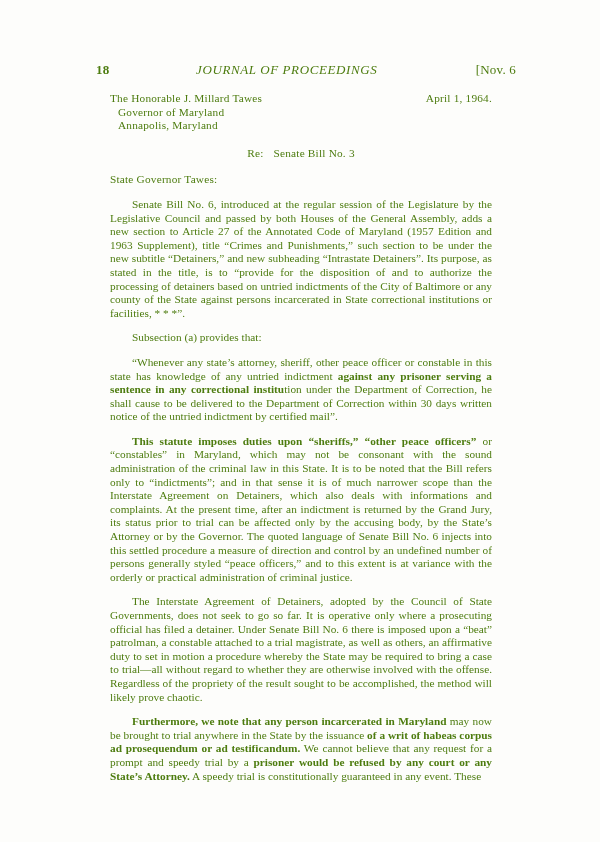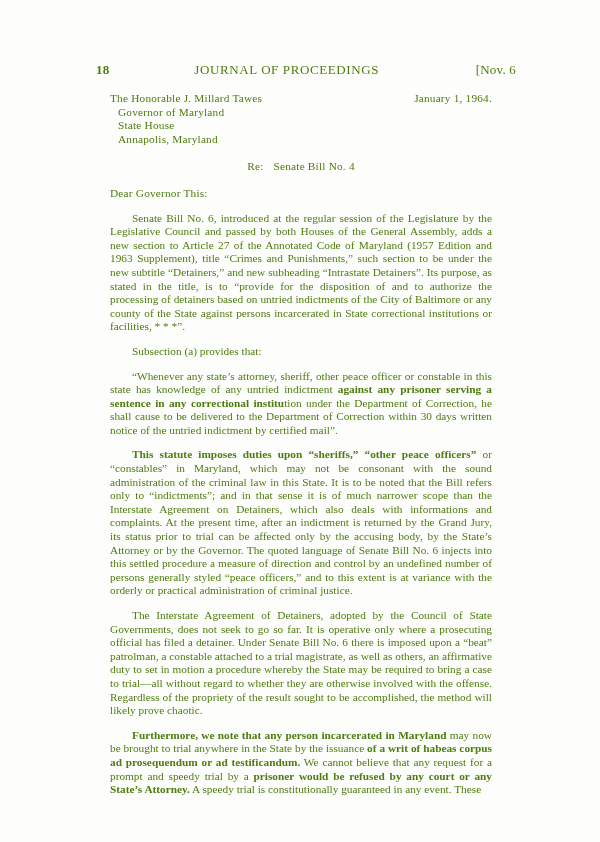--- a/index.html
+++ b/index.html
@@ -36,20 +36,21 @@
     font-size: 13px;
     letter-spacing: 0.3px;
   }
   .header .running-title {
     font-size: 13px;
     letter-spacing: 0.6px;
     font-weight: normal;
     text-align: center;
     flex: 1;
     margin: 0 8px;
+    font-style: italic;
   }
   .header .session {
     font-size: 13px;
     letter-spacing: 0.2px;
     white-space: nowrap;
     padding-left: 12px;
   }
   .body-col {
     position: absolute;
     top: 92px;
@@ -123,32 +124,31 @@
     <span class="folio">18</span>
     <span class="running-title">JOURNAL OF PROCEEDINGS</span>
     <span class="session">[Nov. 6</span>
   </div>
 
   <div class="body-col">
 
     <div class="addr-block">
       <div class="addr-line1">
         <span class="name">The Honorable J. Millard Tawes</span>
-        <span class="date">January 1, 1964.</span>
+        <span class="date">April 1, 1964.</span>
       </div>
       <div class="addr-line">Governor of Maryland</div>
-      <div class="addr-line">State House</div>
       <div class="addr-line">Annapolis, Maryland</div>
     </div>
 
     <div class="re-line">
-      <span class="re-label">Re:</span><span>Senate Bill No. 4</span>
+      <span class="re-label">Re:</span><span>Senate Bill No. 3</span>
     </div>
 
-    <div class="salutation">Dear Governor This:</div>
+    <div class="salutation">State Governor Tawes:</div>
 
     <p class="para"><span>Senate Bill No. 6, introduced at the regular session of the Legislature by the Legislative Council and passed by both Houses of the General Assembly, adds a new section to Article 27 of the Annotated Code of Maryland (1957 Edition and 1963 Supplement), title “Crimes and Punishments,” such section to be under the new subtitle “Detainers,” and new subheading “Intrastate Detainers”.  Its purpose, as stated in the title, is to “provide for the disposition of and to authorize the processing of detainers based on untried indictments of the City of Baltimore or any county of the State against persons incarcerated in State correctional institutions or facilities, * * *”.</span></p>
 
     <p class="para"><span>Subsection (a) provides that:</span></p>
 
     <p class="quote"><span>“Whenever any state’s attorney, sheriff, other peace officer or constable in this state has knowledge of any untried indictment </span><span class="b">against any prisoner serving a sentence in any correctional institu</span><span>tion under the Department of Correction, he shall cause to be delivered to the Department of Correction within 30 days written notice of the untried indictment by certified mail”.</span></p>
 
     <p class="para"><span class="b">This statute imposes duties upon “sheriffs,” “other peace officers”</span> <span>or “constables” in Maryland, which may not be consonant with the sound administration of the criminal law in this State.  It is to be noted that the Bill refers only to “indictments”; and in that sense it is of much narrower scope than the Interstate Agreement on Detainers, which also deals with informations and complaints.  At the present time, after an indictment is returned by the Grand Jury, its status prior to trial can be affected only by the accusing body, by the State’s Attorney or by the Governor.  The quoted language of Senate Bill No. 6 injects into this settled procedure a measure of direction and control by an undefined number of persons generally styled “peace officers,” and to this extent is at variance with the orderly or practical administration of criminal justice.</span></p>
 
     <p class="para"><span>The Interstate Agreement of Detainers, adopted by the Council of State Governments, does not seek to go so far.  It is operative only where a prosecuting official has filed a detainer.  Under Senate Bill No. 6 there is imposed upon a “beat” patrolman, a constable attached to a trial magistrate, as well as others, an affirmative duty to set in motion a procedure whereby the State may be required to bring a case to trial—all without regard to whether they are otherwise involved with the offense.  Regardless of the propriety of the result sought to be accomplished, the method will likely prove chaotic.</span></p>

